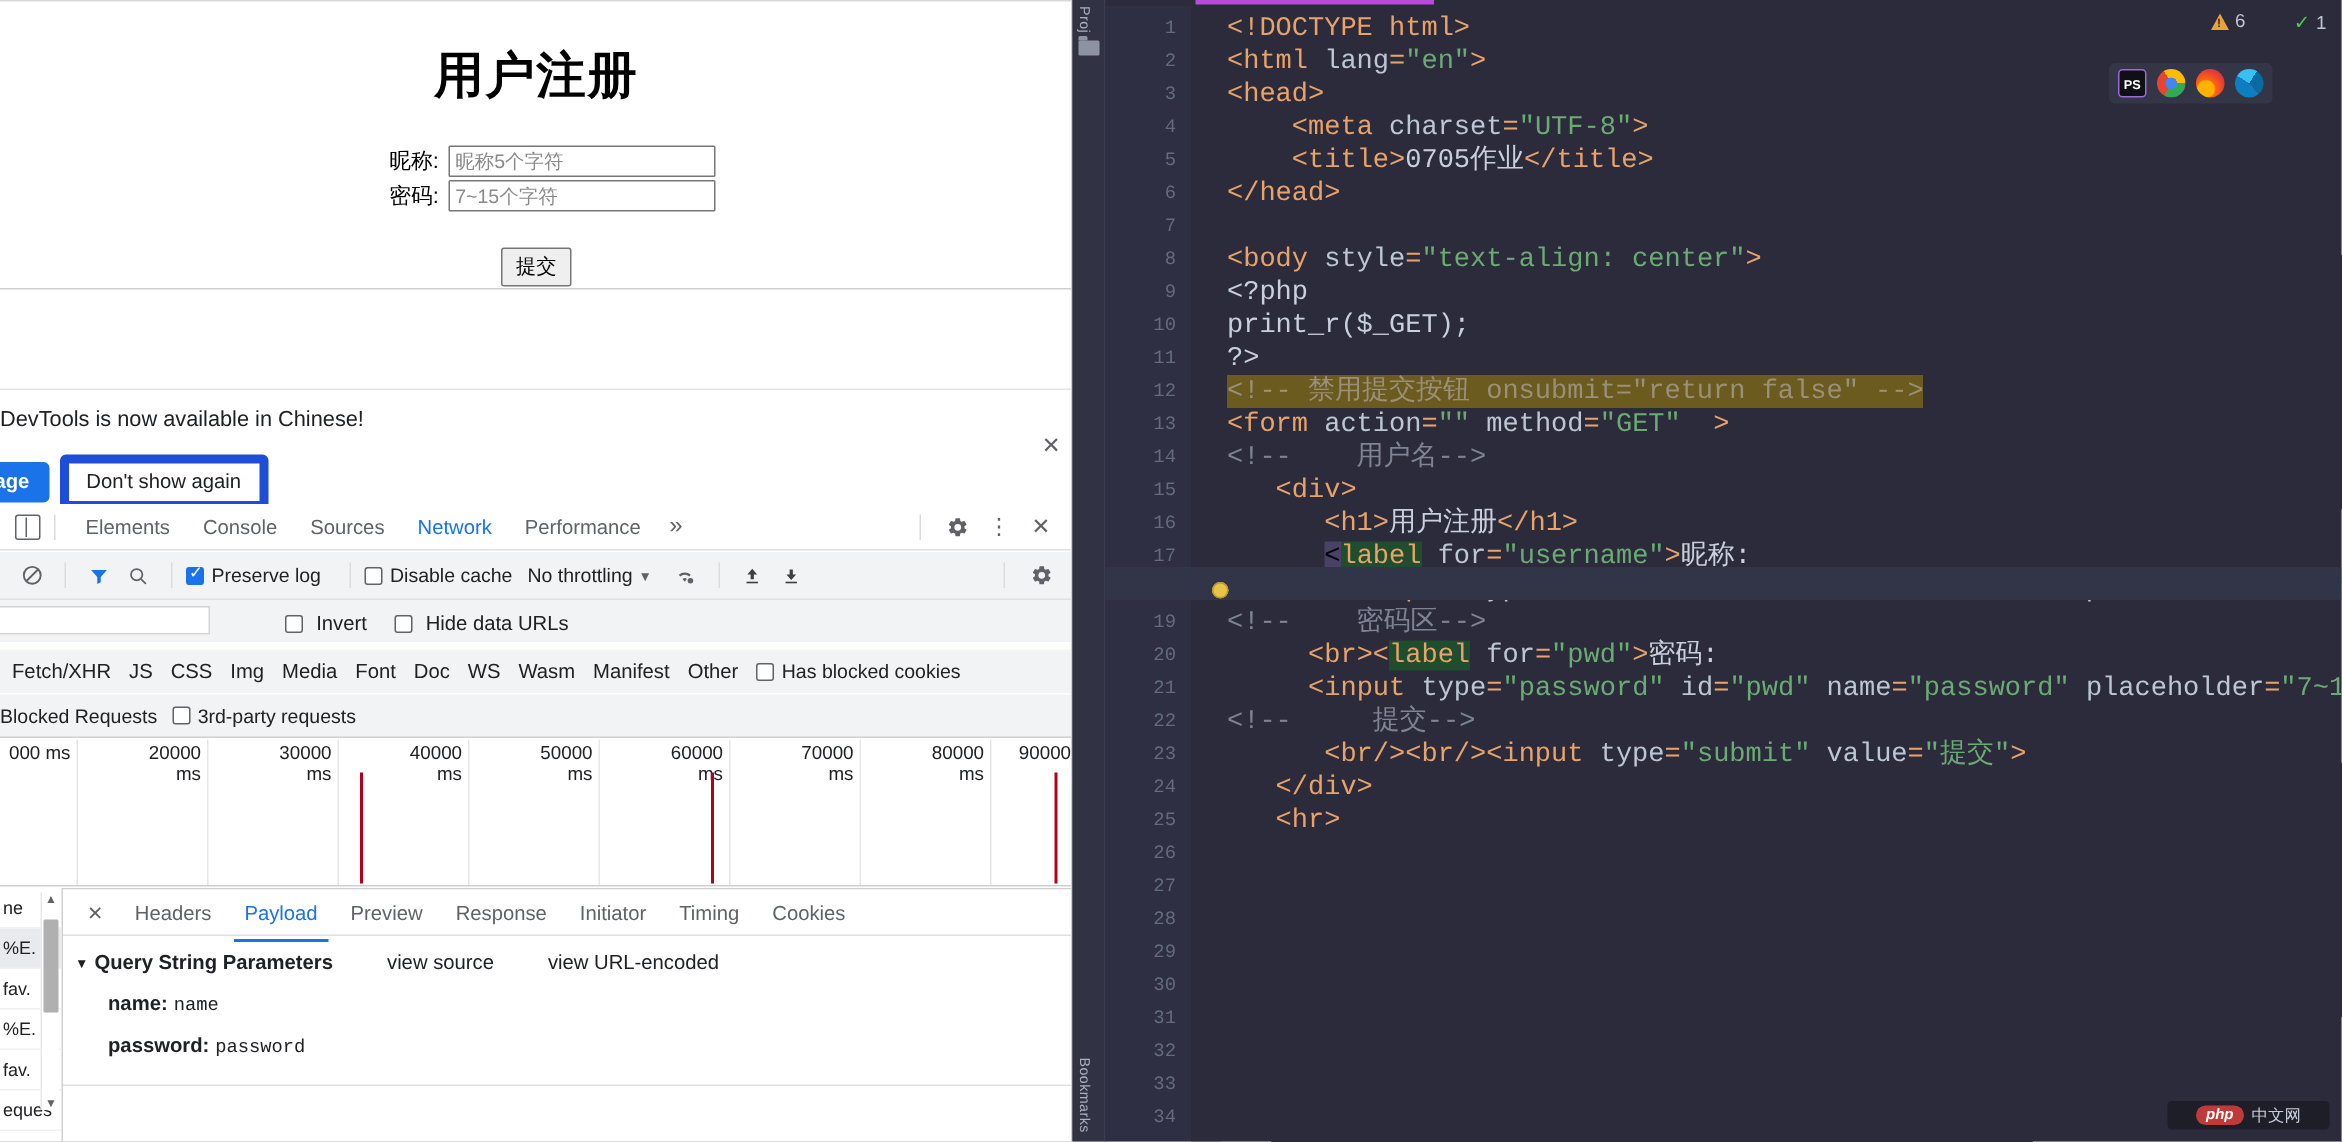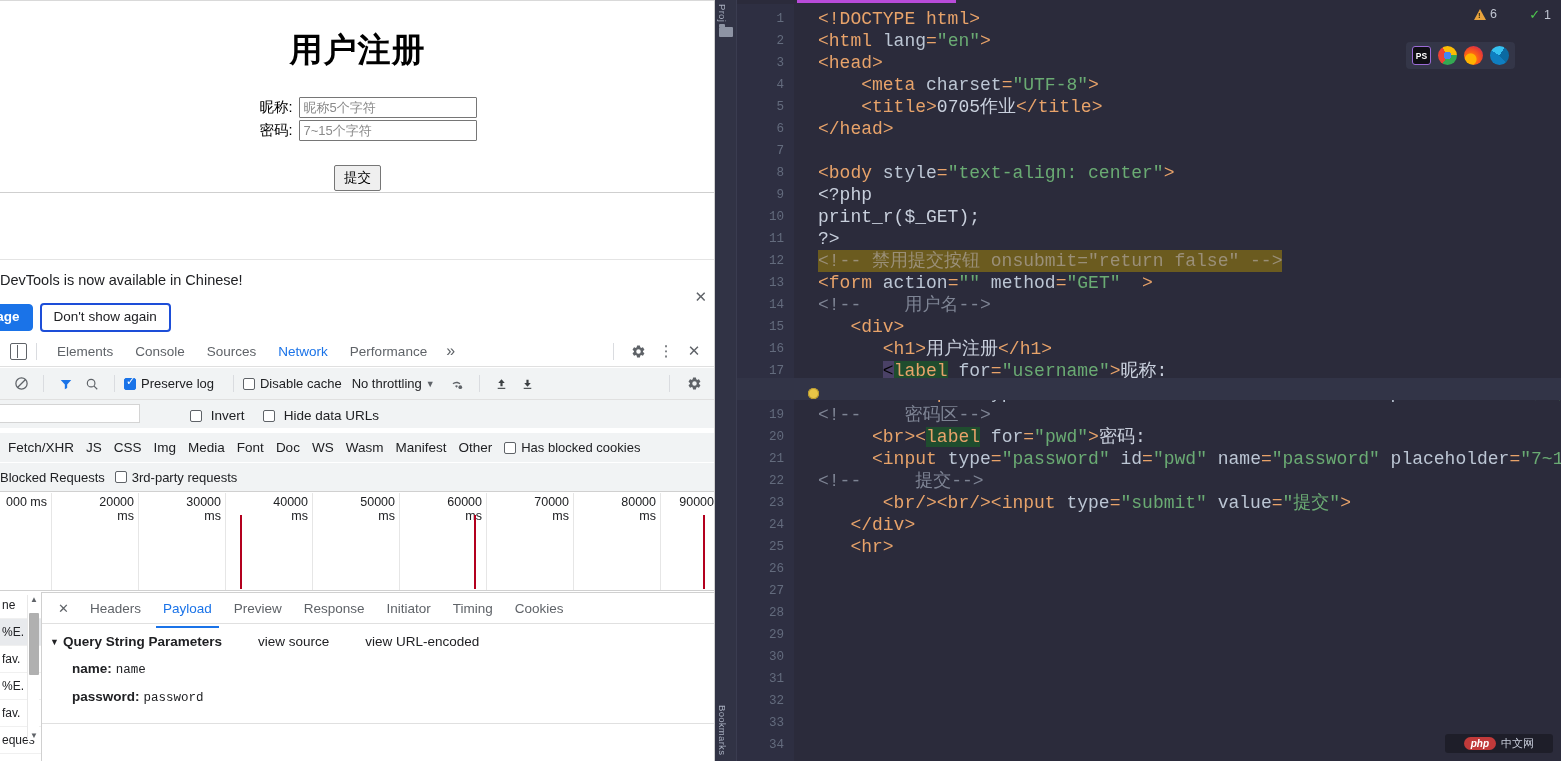--- a/index.html
+++ b/index.html
@@ -33,21 +33,21 @@
   .page-blank { position:absolute; left:0; top:194px; width:715px; height:65px; background:#fff; }
 
   
   .dt-notice { position:absolute; left:0; top:259px; width:715px; height:76px;
     background:#fff; border-top:1px solid #e4e4e4; }
   .dt-notice-text { position:absolute; left:0; top:12px; font-size:14.5px; color:#202124; }
   .dt-notice-btns { position:absolute; left:-212px; top:43px; display:flex; gap:7px; align-items:center; }
   .nbtn { font-size:13.5px; padding:5px 12px; border-radius:4px; white-space:nowrap;
     font-family:"Liberation Sans", sans-serif; line-height:1.1; }
   .nbtn.primary { background:#1a73e8; color:#fff; border:1px solid #1a73e8; font-weight:bold;}
-  .nbtn.ghost { background:#fff; color:#202124; border:2px solid #1d4ed8; }
+  .nbtn.ghost { background:#fff; color:#202124; border:6px solid #1d4ed8; }
   .notice-close { position:absolute; right:8px; top:28px; font-size:15px; color:#5f6368; }
 
   
   .dt-tabs { position:absolute; left:0; top:336px; width:715px; height:31px;
     background:#fff; border-bottom:1px solid #e0e0e0; display:flex; align-items:center; }
   .dock-icon { width:17px; height:17px; border:1.6px solid #5f6368; border-radius:2px;
     margin-left:10px; position:relative; }
   .dock-icon:after { content:""; position:absolute; left:1px; top:1px; width:5px; height:13px;
     border-right:1.6px solid #5f6368; }
   .vsep { width:1px; height:17px; background:#dadce0; margin:0 9px; }

